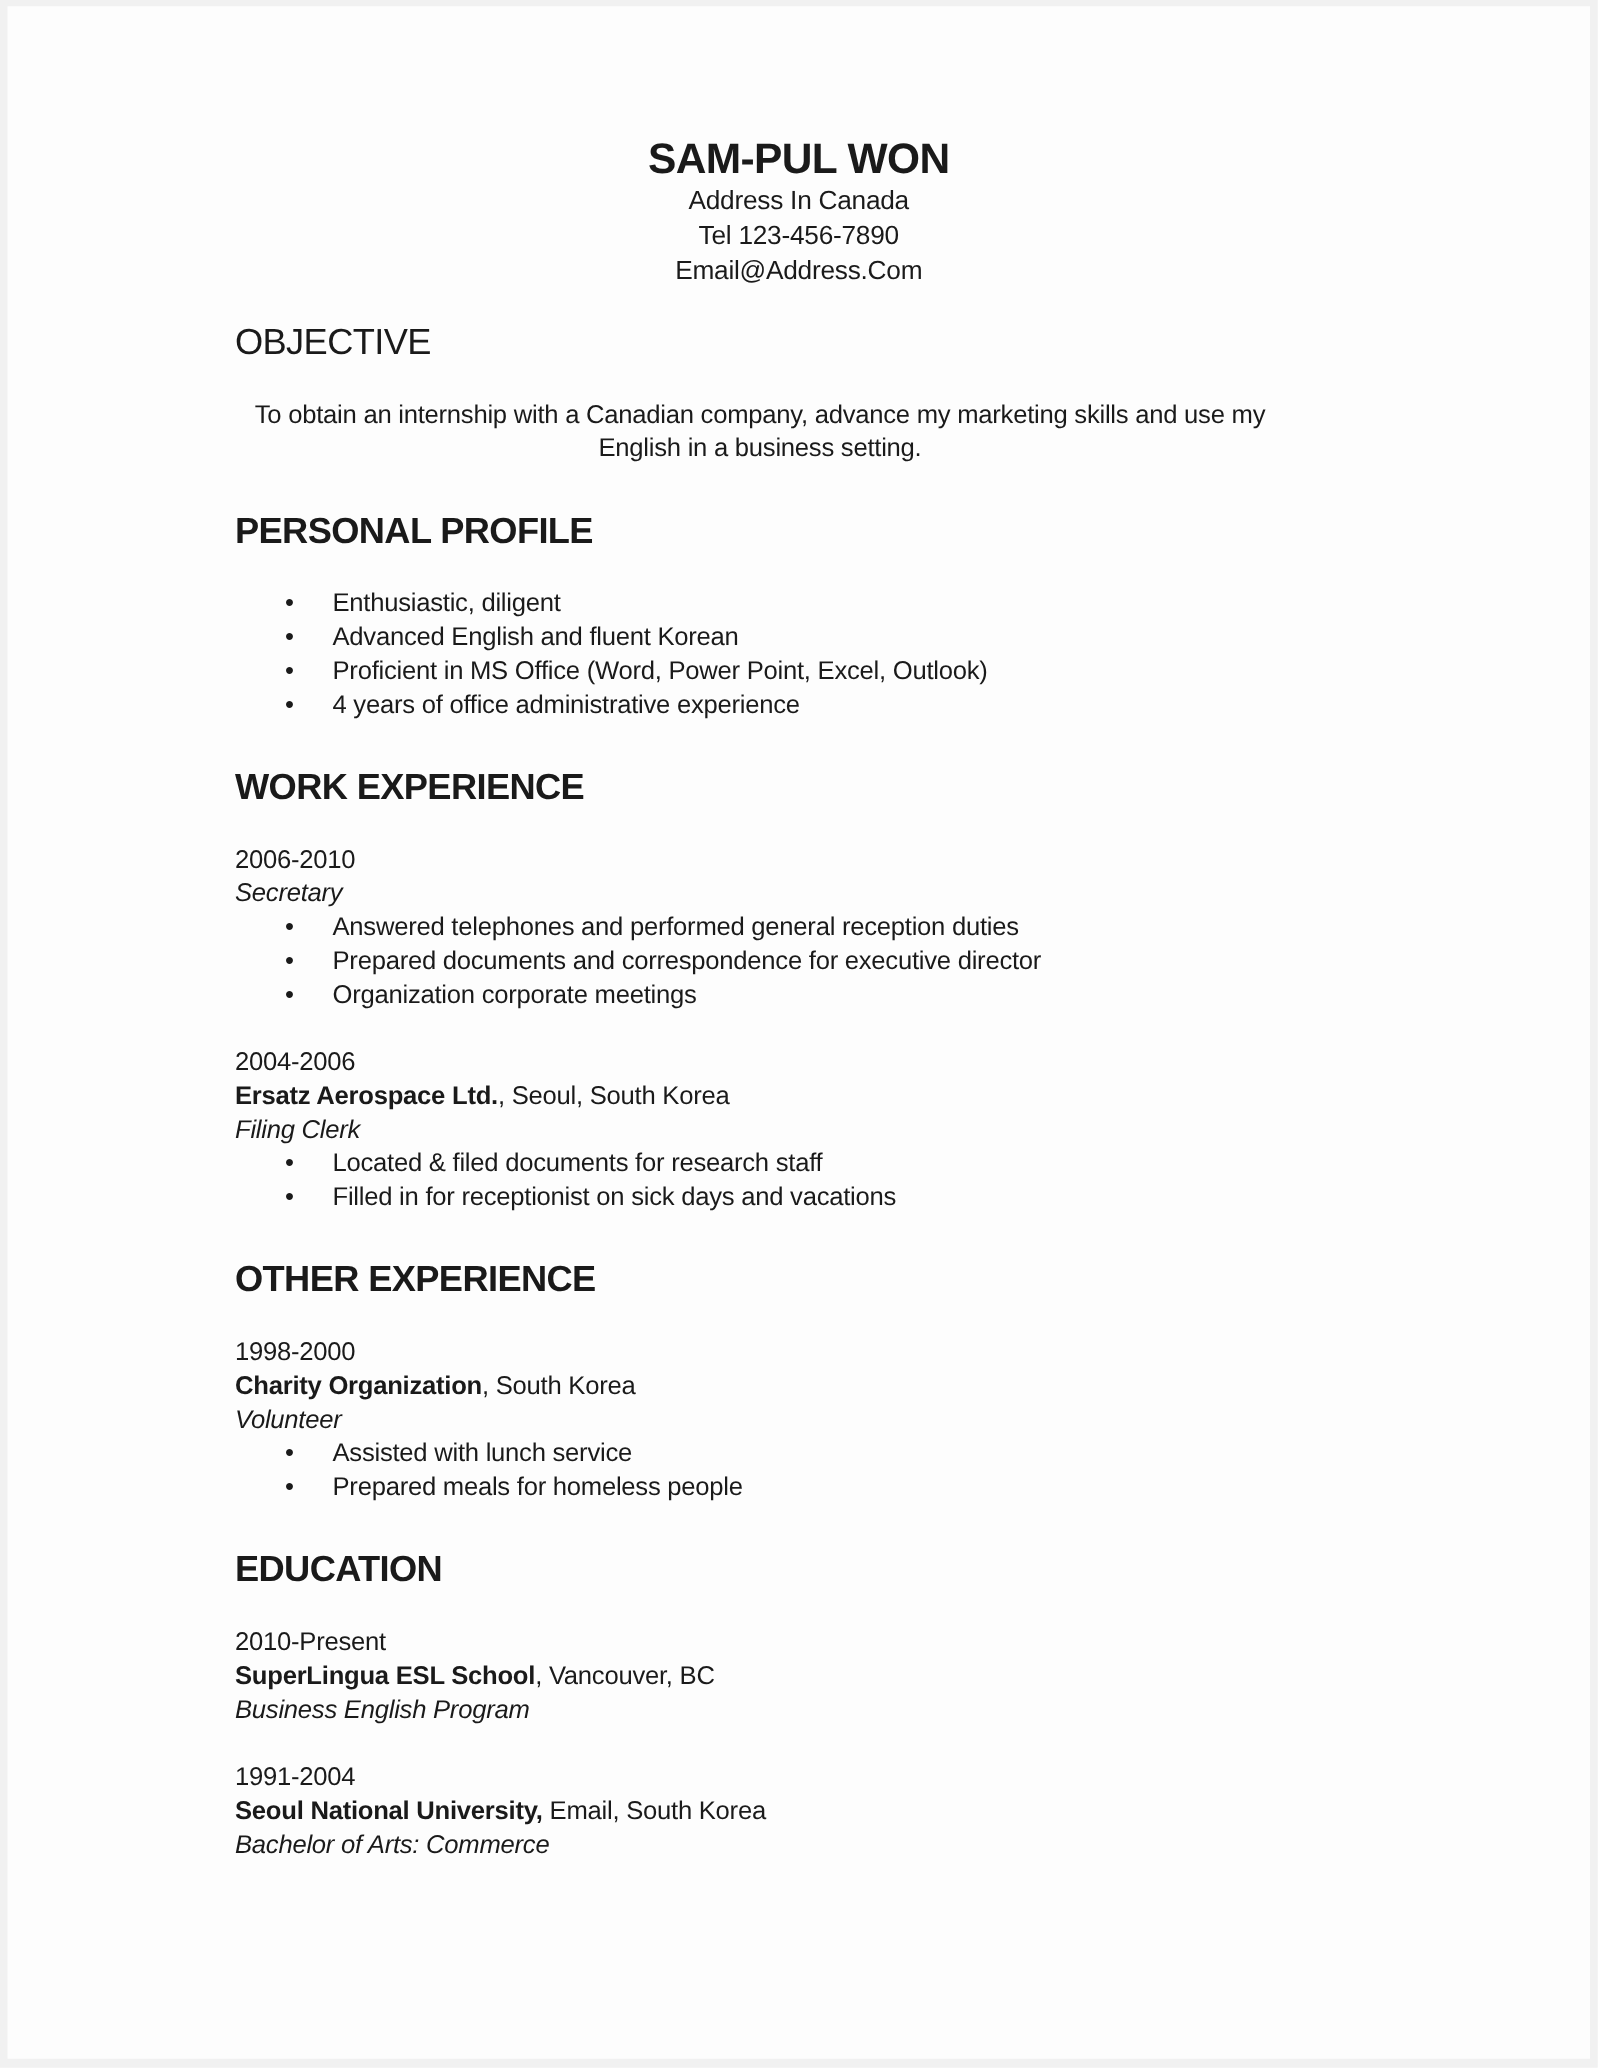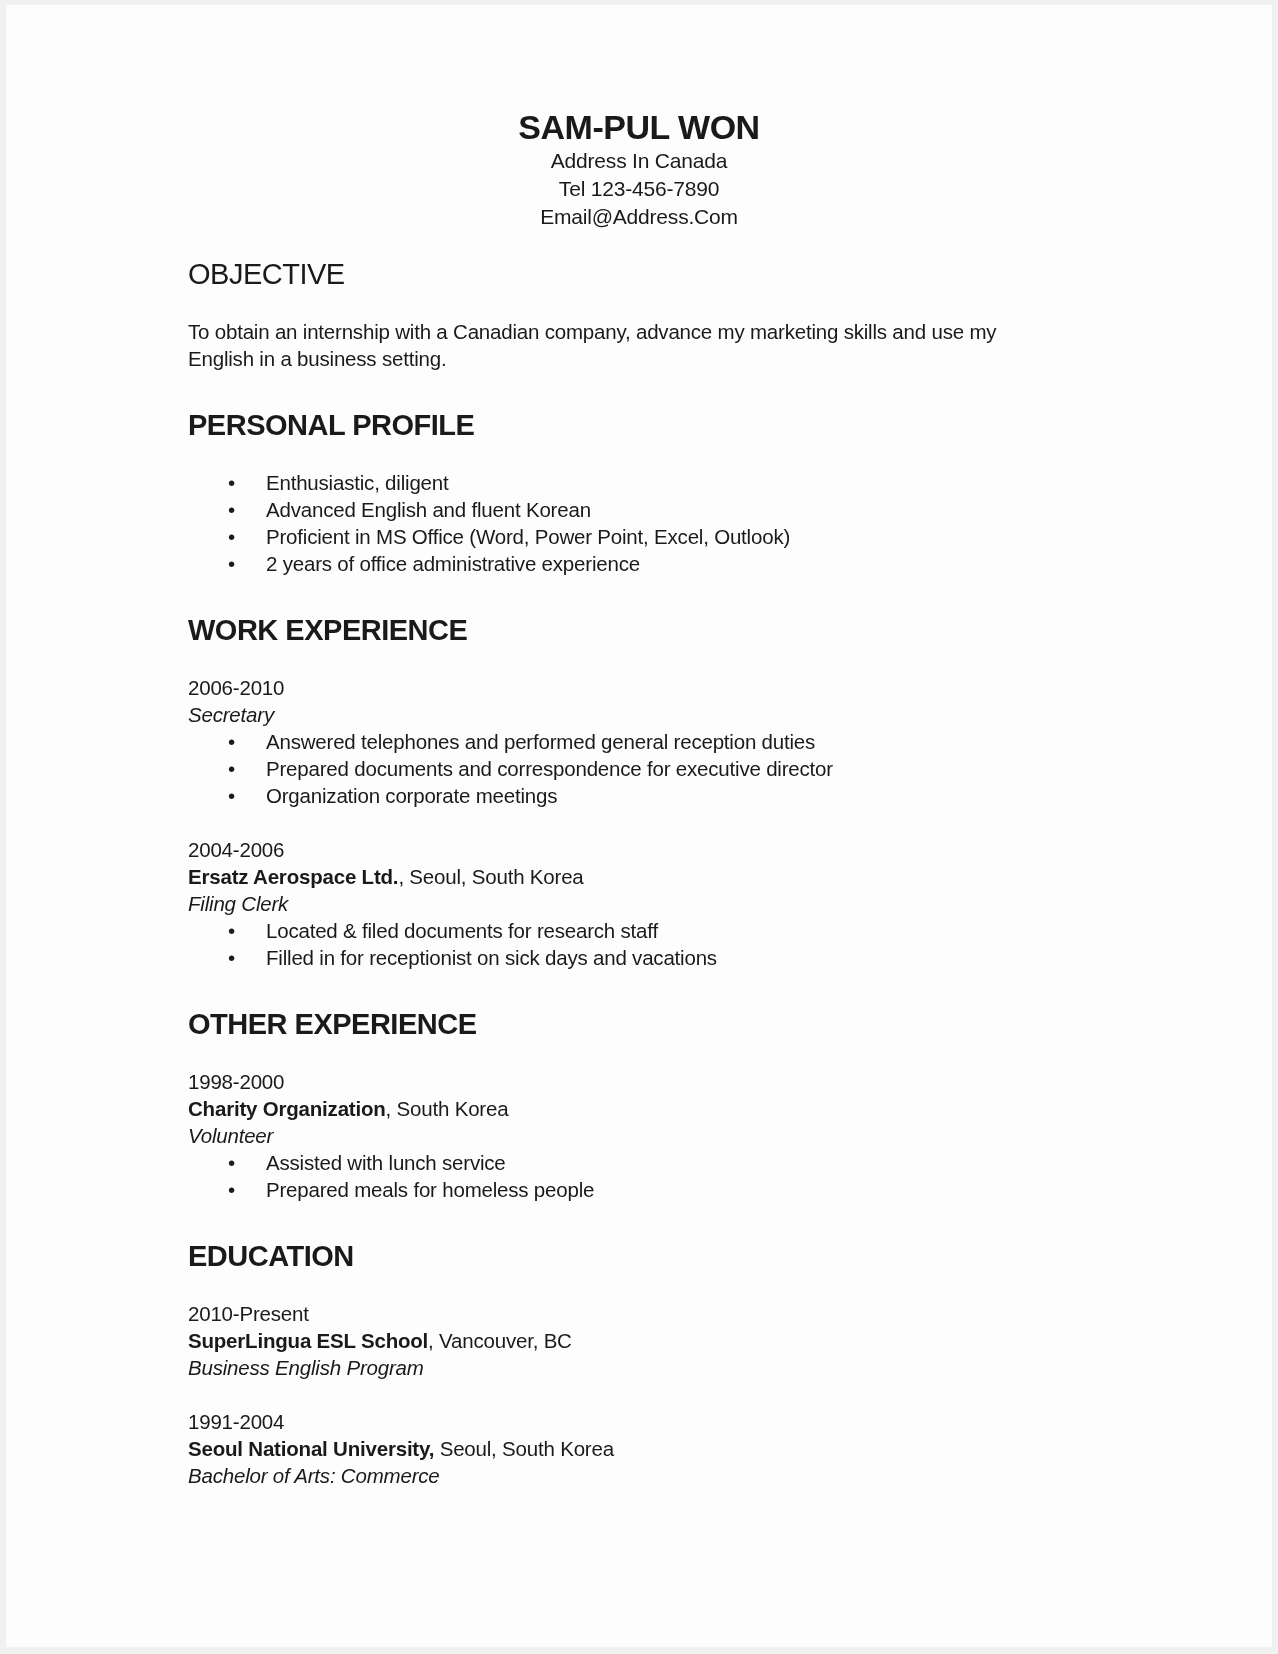--- a/index.html
+++ b/index.html
@@ -35,21 +35,21 @@
   .section-heading {
     font-size: 29px;
     font-weight: normal;
     line-height: 34px;
     letter-spacing: -0.5px;
   }
   .mt-heading { margin-top: 36px; font-weight: bold; }
   .mt-heading-first { margin-top: 26px; }
   
   .body-text { font-size: 20.5px; line-height: 27px; }
-  .objective-text { margin-top: 27px; max-width: 840px; }
+  .objective-text { margin-top: 27px; max-width: 840px; text-align: center; }
   ul.bullets {
     list-style: none;
     margin: 0 0 0 40px;
     padding: 0;
   }
   ul.bullets.after-heading { margin-top: 27px; }
   ul.bullets li {
     position: relative;
     padding-left: 38px;
     font-size: 20.5px;
@@ -81,21 +81,21 @@
     </div>
 
     <div class="section-heading mt-heading-first">OBJECTIVE</div>
     <div class="body-text objective-text">To obtain an internship with a Canadian company, advance my marketing skills and use my English in a business setting.</div>
 
     <div class="section-heading mt-heading">PERSONAL PROFILE</div>
     <ul class="bullets after-heading">
       <li>Enthusiastic, diligent</li>
       <li>Advanced English and fluent Korean</li>
       <li>Proficient in MS Office (Word, Power Point, Excel, Outlook)</li>
-      <li>2 years of office administrative experience</li>
+      <li>4 years of office administrative experience</li>
     </ul>
 
     <div class="section-heading mt-heading">WORK EXPERIENCE</div>
 
     <div class="entry">
       <div class="line">2006-2010</div>
       <div class="line role">Secretary</div>
       <ul class="bullets">
         <li>Answered telephones and performed general reception duties</li>
         <li>Prepared documents and correspondence for executive director</li>
@@ -128,18 +128,18 @@
     <div class="section-heading mt-heading">EDUCATION</div>
 
     <div class="entry">
       <div class="line">2010-Present</div>
       <div class="line"><span class="org-name">SuperLingua ESL School</span><span>, Vancouver, BC</span></div>
       <div class="line role">Business English Program</div>
     </div>
 
     <div class="entry">
       <div class="line">1991-2004</div>
-      <div class="line"><span class="org-name">Seoul National University,</span><span> Seoul, South Korea</span></div>
+      <div class="line"><span class="org-name">Seoul National University,</span><span> Email, South Korea</span></div>
       <div class="line role">Bachelor of Arts: Commerce</div>
     </div>
 
   </div>
 </div>
 
 </body></html>

